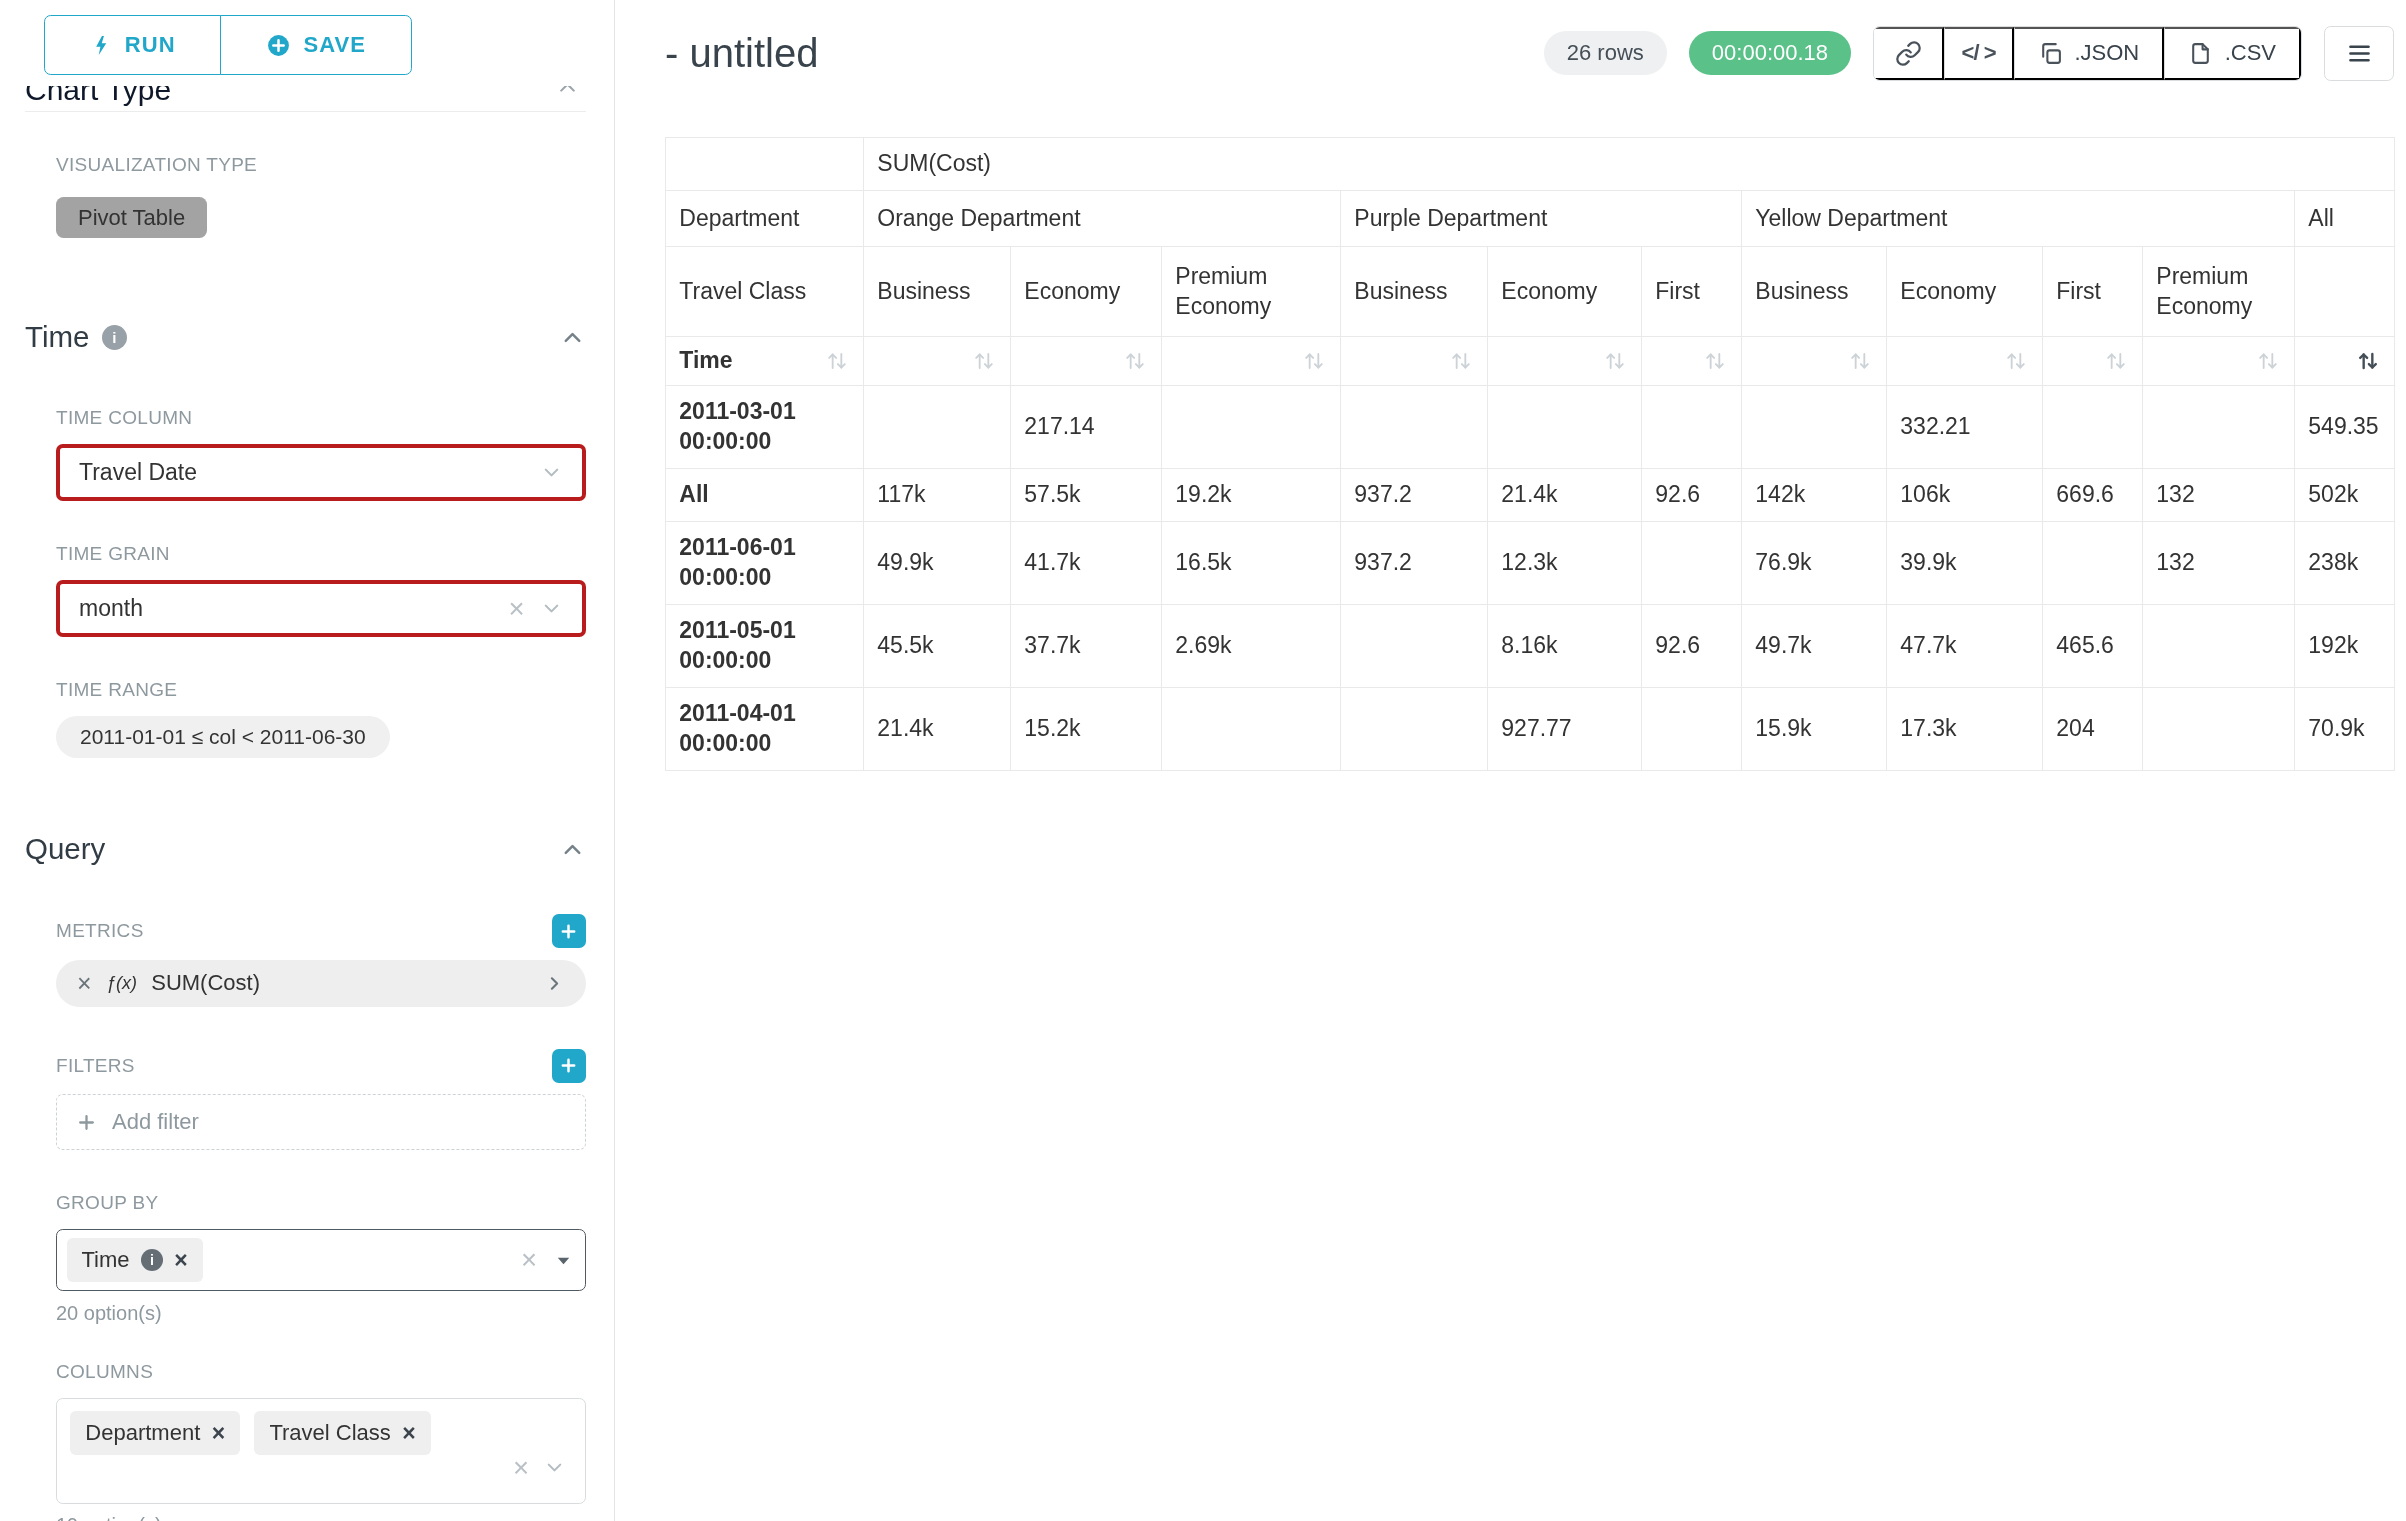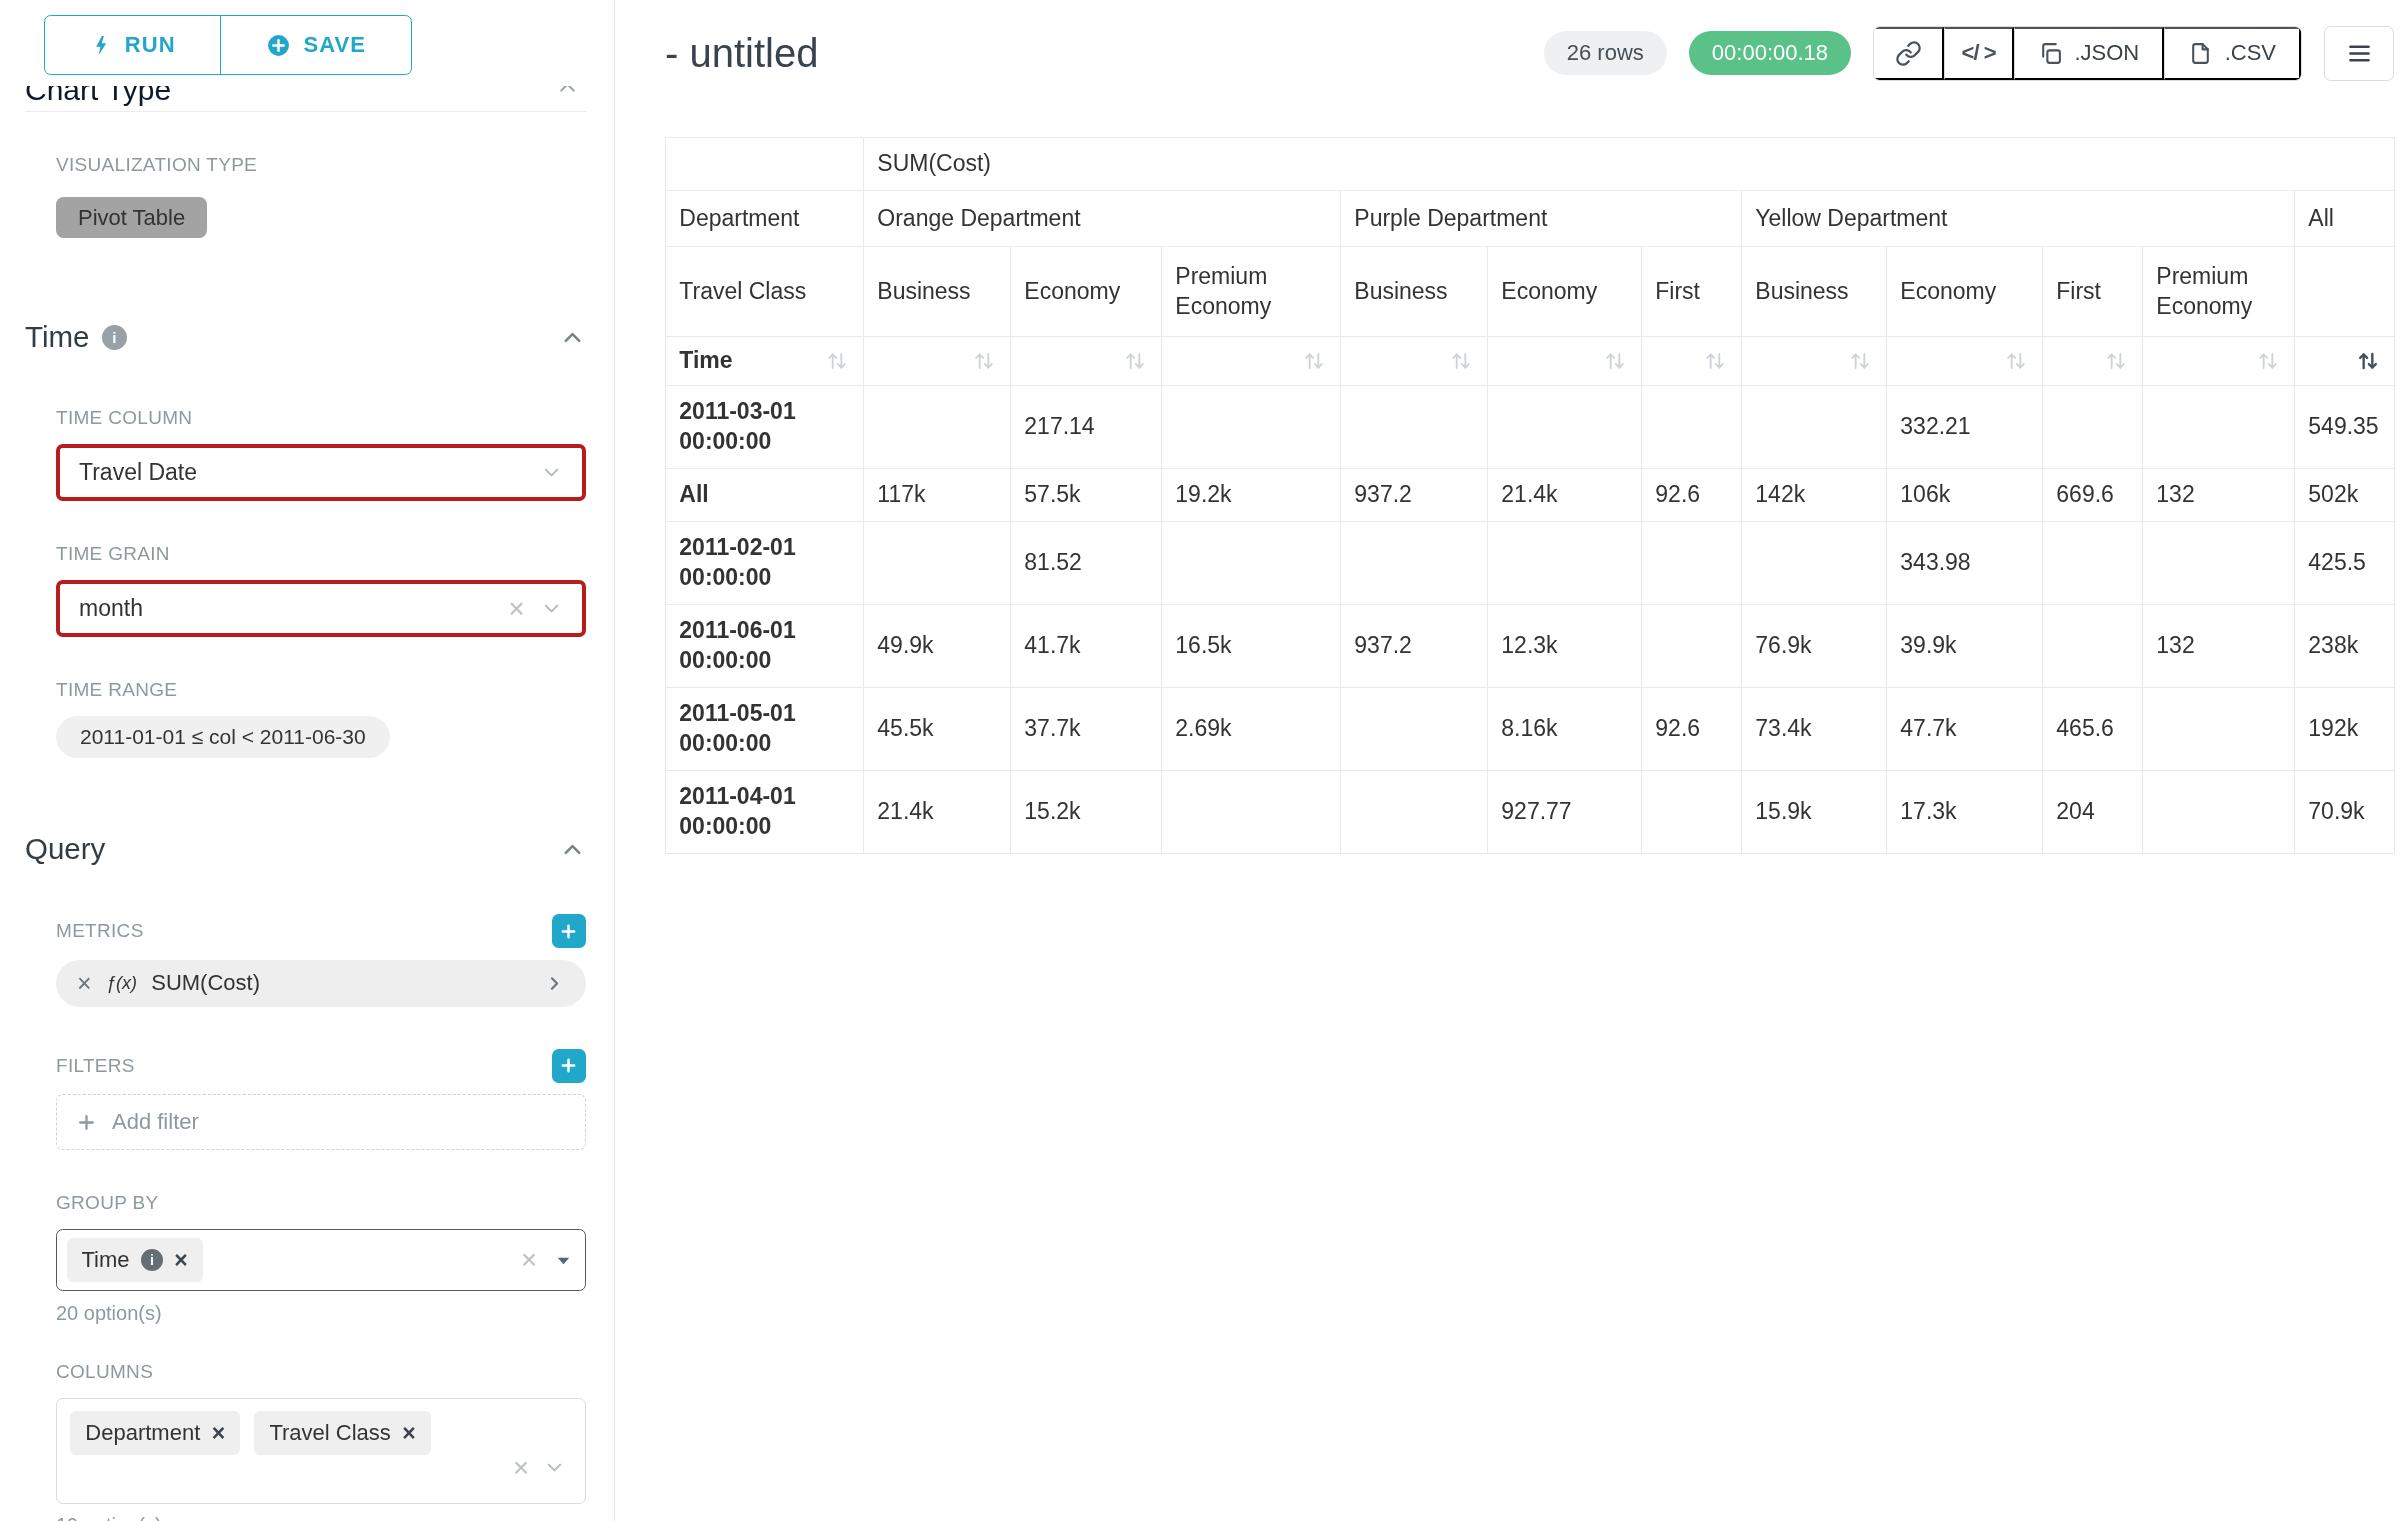--- a/index.html
+++ b/index.html
@@ -486,34 +486,20 @@
             <td>937.2</td>
             <td>21.4k</td>
             <td>92.6</td>
             <td>142k</td>
             <td>106k</td>
             <td>669.6</td>
             <td>132</td>
             <td>502k</td>
           </tr>
           <tr class="r-data">
-            <th class="rl">2011-02-01 00:00:00</th>
-            <td></td>
-            <td>81.52</td>
-            <td></td>
-            <td></td>
-            <td></td>
-            <td></td>
-            <td></td>
-            <td>343.98</td>
-            <td></td>
-            <td></td>
-            <td>425.5</td>
-          </tr>
-          <tr class="r-data">
             <th class="rl">2011-06-01 00:00:00</th>
             <td>49.9k</td>
             <td>41.7k</td>
             <td>16.5k</td>
             <td>937.2</td>
             <td>12.3k</td>
             <td></td>
             <td>76.9k</td>
             <td>39.9k</td>
             <td></td>
@@ -521,21 +507,21 @@
             <td>238k</td>
           </tr>
           <tr class="r-data">
             <th class="rl">2011-05-01 00:00:00</th>
             <td>45.5k</td>
             <td>37.7k</td>
             <td>2.69k</td>
             <td></td>
             <td>8.16k</td>
             <td>92.6</td>
-            <td>73.4k</td>
+            <td>49.7k</td>
             <td>47.7k</td>
             <td>465.6</td>
             <td></td>
             <td>192k</td>
           </tr>
           <tr class="r-data">
             <th class="rl">2011-04-01 00:00:00</th>
             <td>21.4k</td>
             <td>15.2k</td>
             <td></td>

